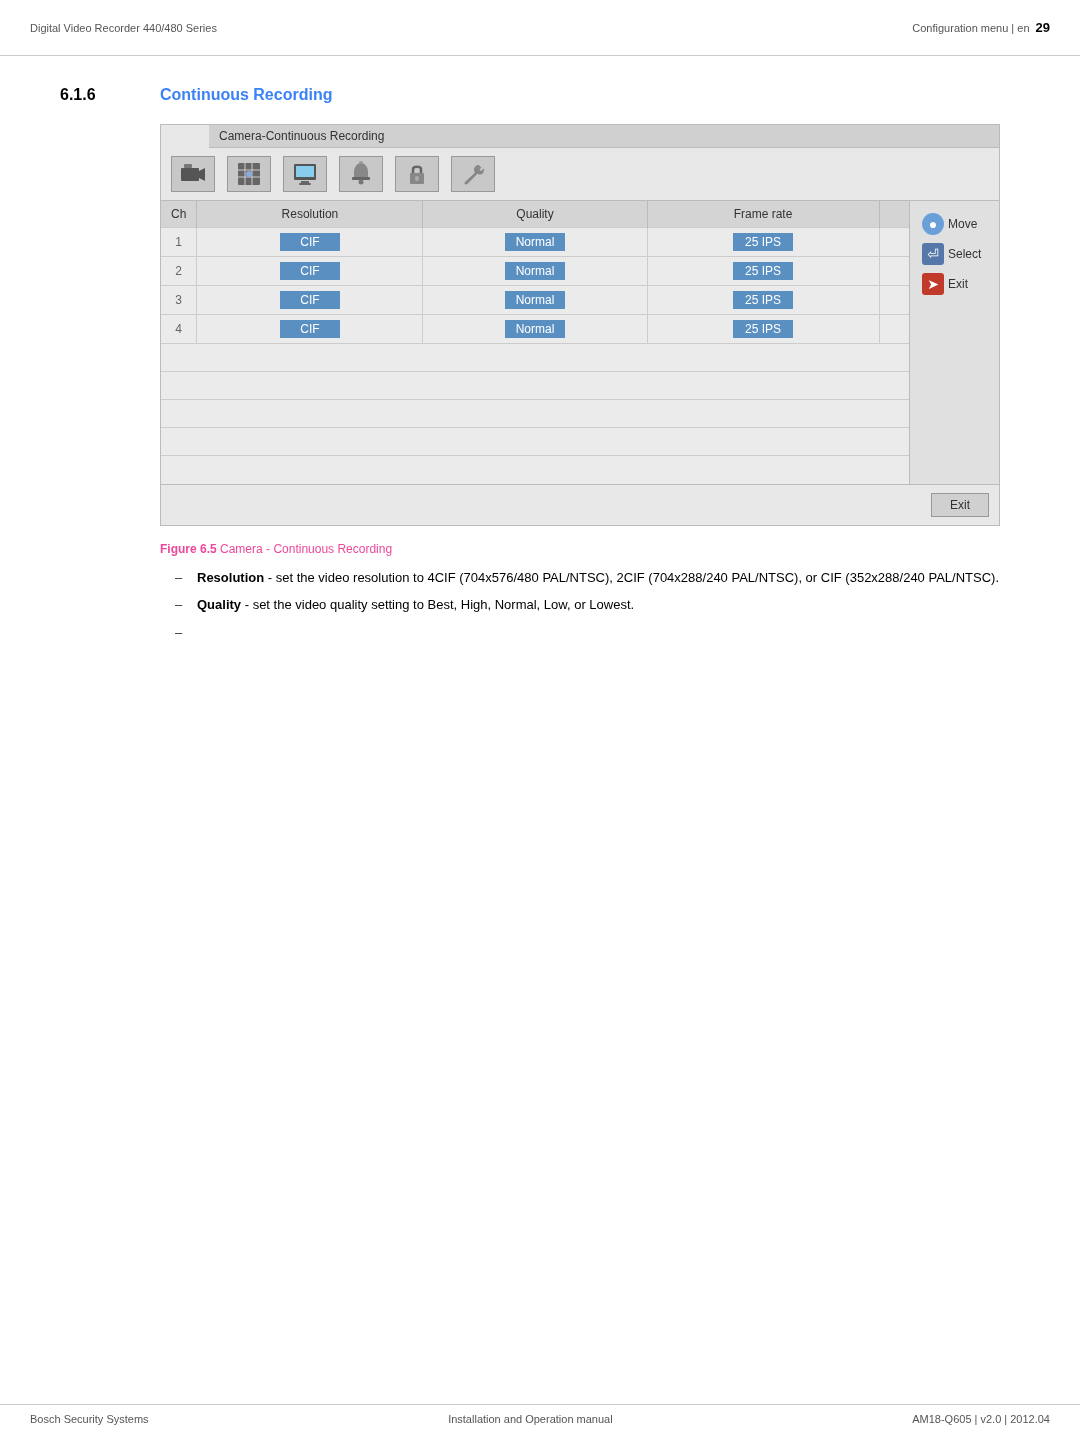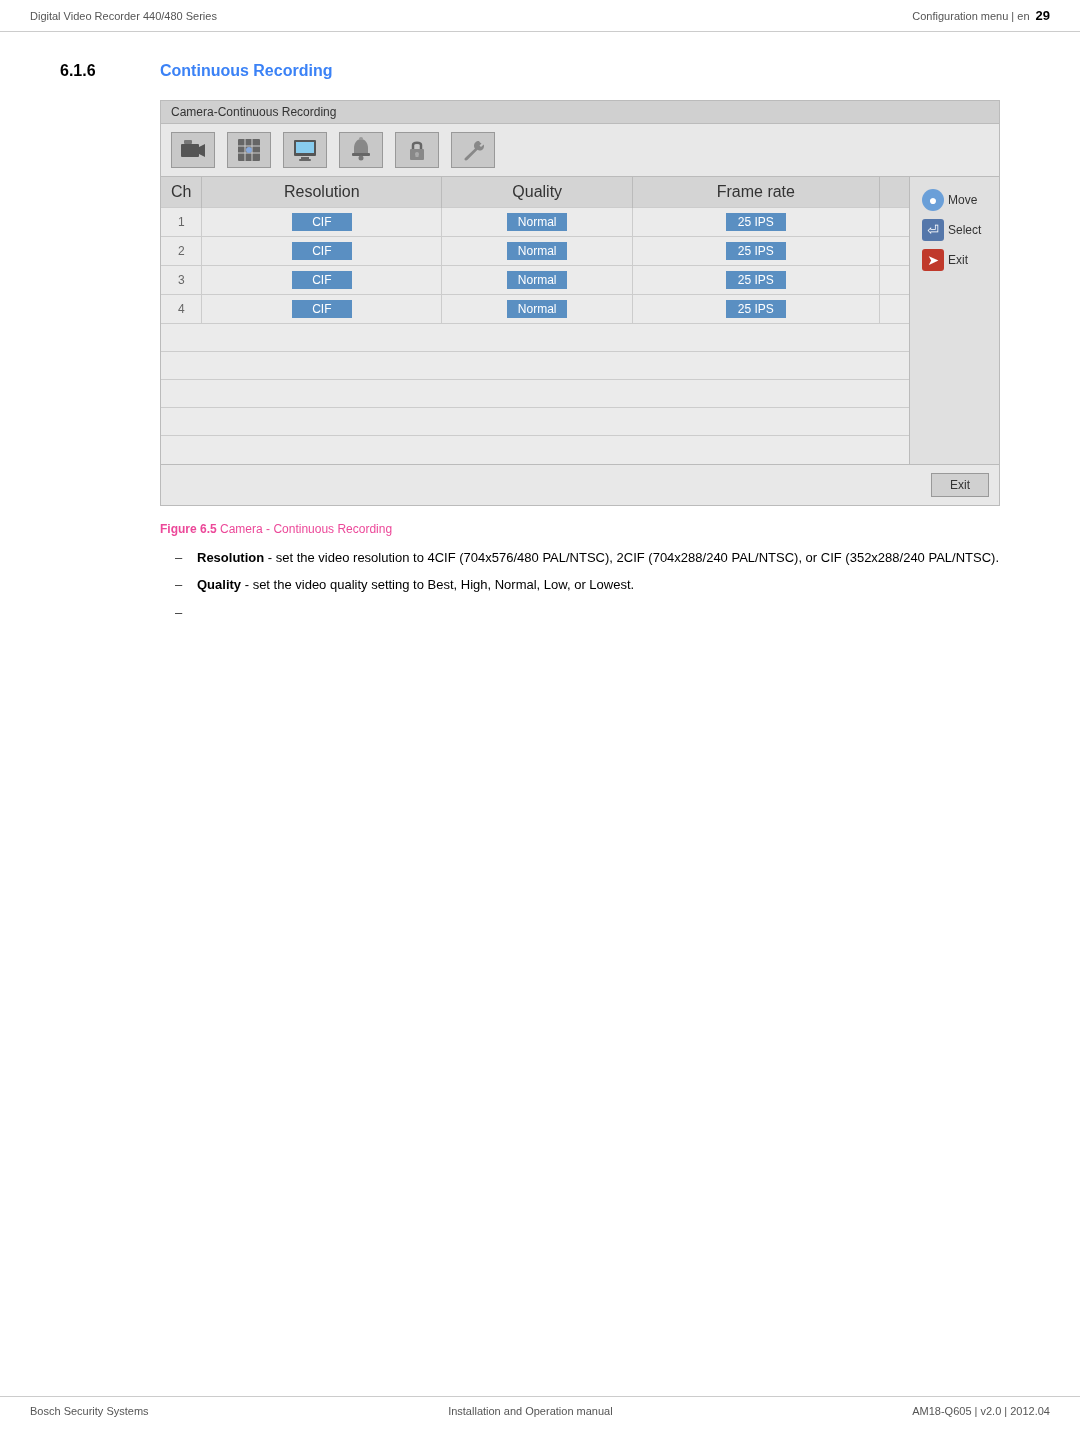--- a/index.html
+++ b/index.html
@@ -10,21 +10,21 @@
       color: #000;
       width: 1080px;
       min-height: 1441px;
     }
 
     
     .header-bar {
       display: flex;
       justify-content: space-between;
       align-items: center;
-      padding: 8px 30px;
+      padding: 20px 30px;
       border-bottom: 1px solid #ccc;
       gap: 44px;
     }
     .header-left {
       font-size: 11px;
       color: #555;
     }
     .header-right {
       font-size: 11px;
       color: #555;
@@ -69,20 +69,21 @@
       margin-right: 20px;
       margin-bottom: 16px;
       padding: 0;
     }
     .panel-title-bar {
       background: #d0d0d0;
       padding: 4px 10px;
       font-size: 12px;
       color: #333;
       border-bottom: 1px solid #bbb;
+      margin-left: 48px;
     }
 
     
     .toolbar-row {
       display: flex;
       align-items: center;
       padding: 8px 10px;
       gap: 12px;
       border-bottom: 1px solid #bbb;
       background: #e8e8e8;
@@ -112,21 +113,21 @@
       border-collapse: collapse;
       font-size: 12px;
     }
     .recording-table thead tr {
       background: #d4d4d4;
     }
     .recording-table thead th {
       padding: 6px 10px;
       text-align: center;
       font-weight: normal;
-      font-size: 16px;
+      font-size: 12px;
       color: #333;
       border-right: 1px solid #bbb;
     }
     .recording-table thead th:last-child {
       border-right: none;
     }
     .recording-table tbody tr {
       background: #ebebeb;
       border-top: 1px solid #ccc;
     }
@@ -243,21 +244,21 @@
       min-width: 12px;
       color: #333;
     }
     .bullet-text strong {
       font-weight: bold;
     }
 
     
     .footer-bar {
       position: fixed;
-      bottom: 16px;
+      bottom: 8px;
       left: 0;
       width: 1080px;
       display: flex;
       justify-content: space-between;
       align-items: center;
       padding: 8px 30px;
       border-top: 1px solid #ccc;
       background: #fff;
       font-size: 11px;
       color: #555;

